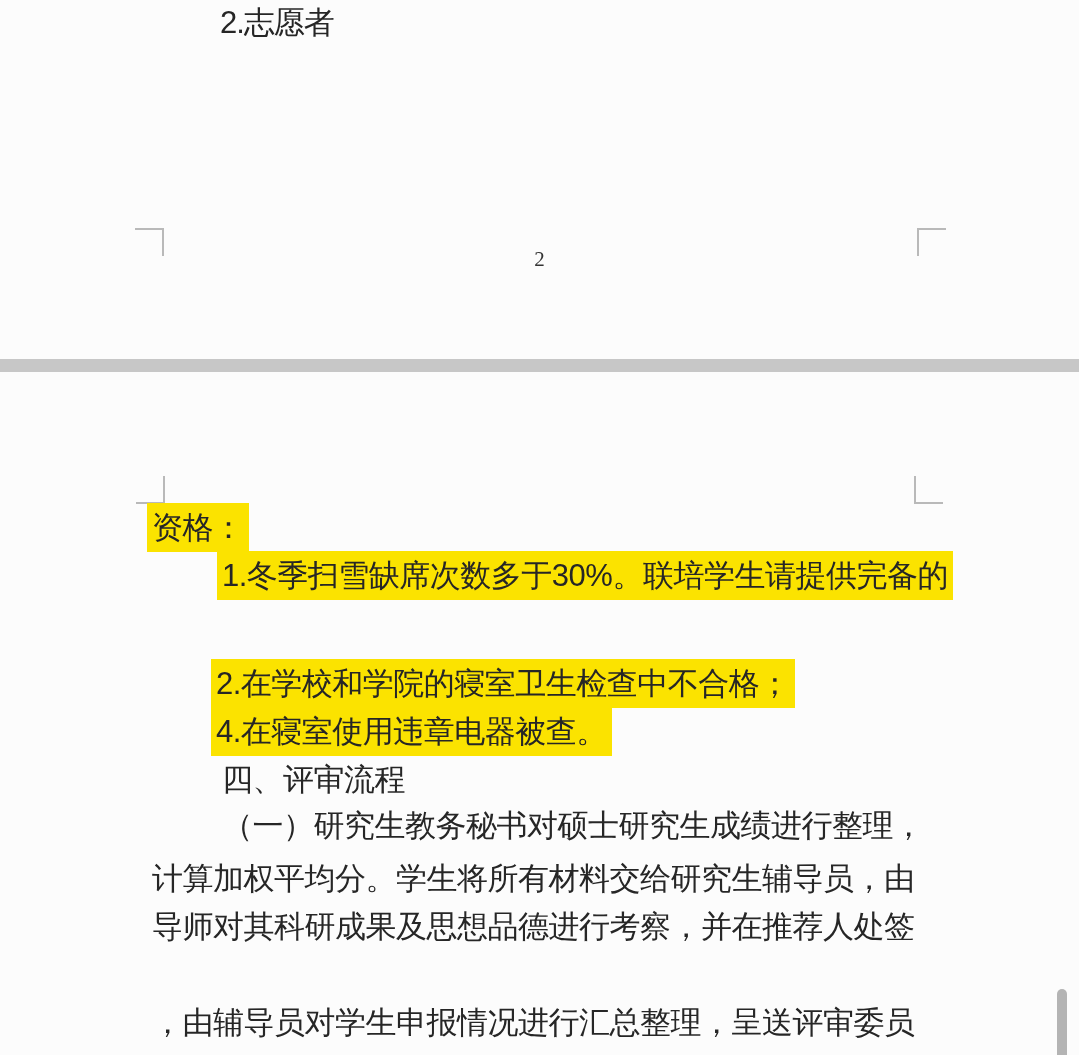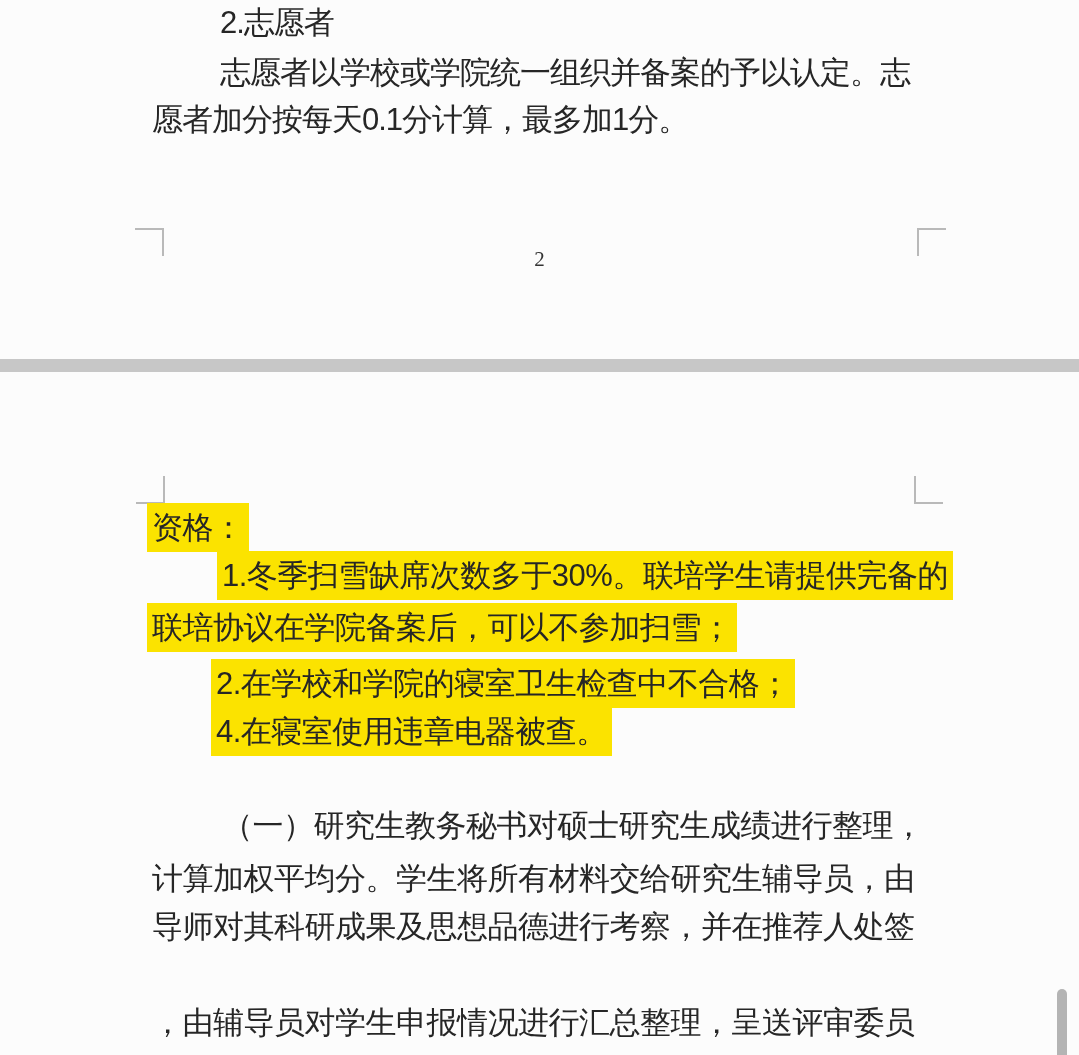--- a/index.html
+++ b/index.html
@@ -53,54 +53,48 @@
 </head>
 <body>
 
 <div class="screen">
 
   <div class="page page1">
 
     <div class="line" style="top:7px;left:220px">
       <span>2.志愿者</span>
     </div>
-    <div class="line" style="top:57px;left:220px">
-      <span>志愿者以学校或学院统一组织并备案的予以认定。志</span>
-    </div>
-    <div class="line" style="top:104px;left:152px">
-      <span>愿者加分按每天0.1分计算，最多加1分。</span>
-    </div>
 
     <div class="mark bl" style="left:135px;top:228px"></div>
     <div class="mark br" style="left:917px;top:228px"></div>
 
     <div class="pagenum">2</div>
   </div>
 
   <div class="gap"></div>
 
   <div class="page page2">
 
     <div class="mark tl" style="left:136px;top:104px"></div>
     <div class="mark tr" style="left:914px;top:104px"></div>
 
     <div class="line" style="top:140px;left:152px">
       <span class="hl">资格：</span>
     </div>
     <div class="line" style="top:188px;left:222px">
       <span class="hl">1.冬季扫雪缺席次数多于30%。联培学生请提供完备的</span>
     </div>
-    <div class="line" style="top:240px;left:152px">
-      <span class="hl">联培协议在学院备案后，可以不参加扫雪；</span>
-    </div>
     <div class="line" style="top:296px;left:216px">
       <span class="hl">2.在学校和学院的寝室卫生检查中不合格；</span>
     </div>
     <div class="line" style="top:344px;left:216px">
       <span class="hl">4.在寝室使用违章电器被查。</span>
+    </div>
+    <div class="line" style="top:392px;left:222px">
+      <span>四、评审流程</span>
     </div>
     <div class="line" style="top:438px;left:222px">
       <span>（一）研究生教务秘书对硕士研究生成绩进行整理，</span>
     </div>
     <div class="line" style="top:491px;left:152px">
       <span>计算加权平均分。学生将所有材料交给研究生辅导员，由</span>
     </div>
     <div class="line" style="top:539px;left:152px">
       <span>导师对其科研成果及思想品德进行考察，并在推荐人处签</span>
     </div>

